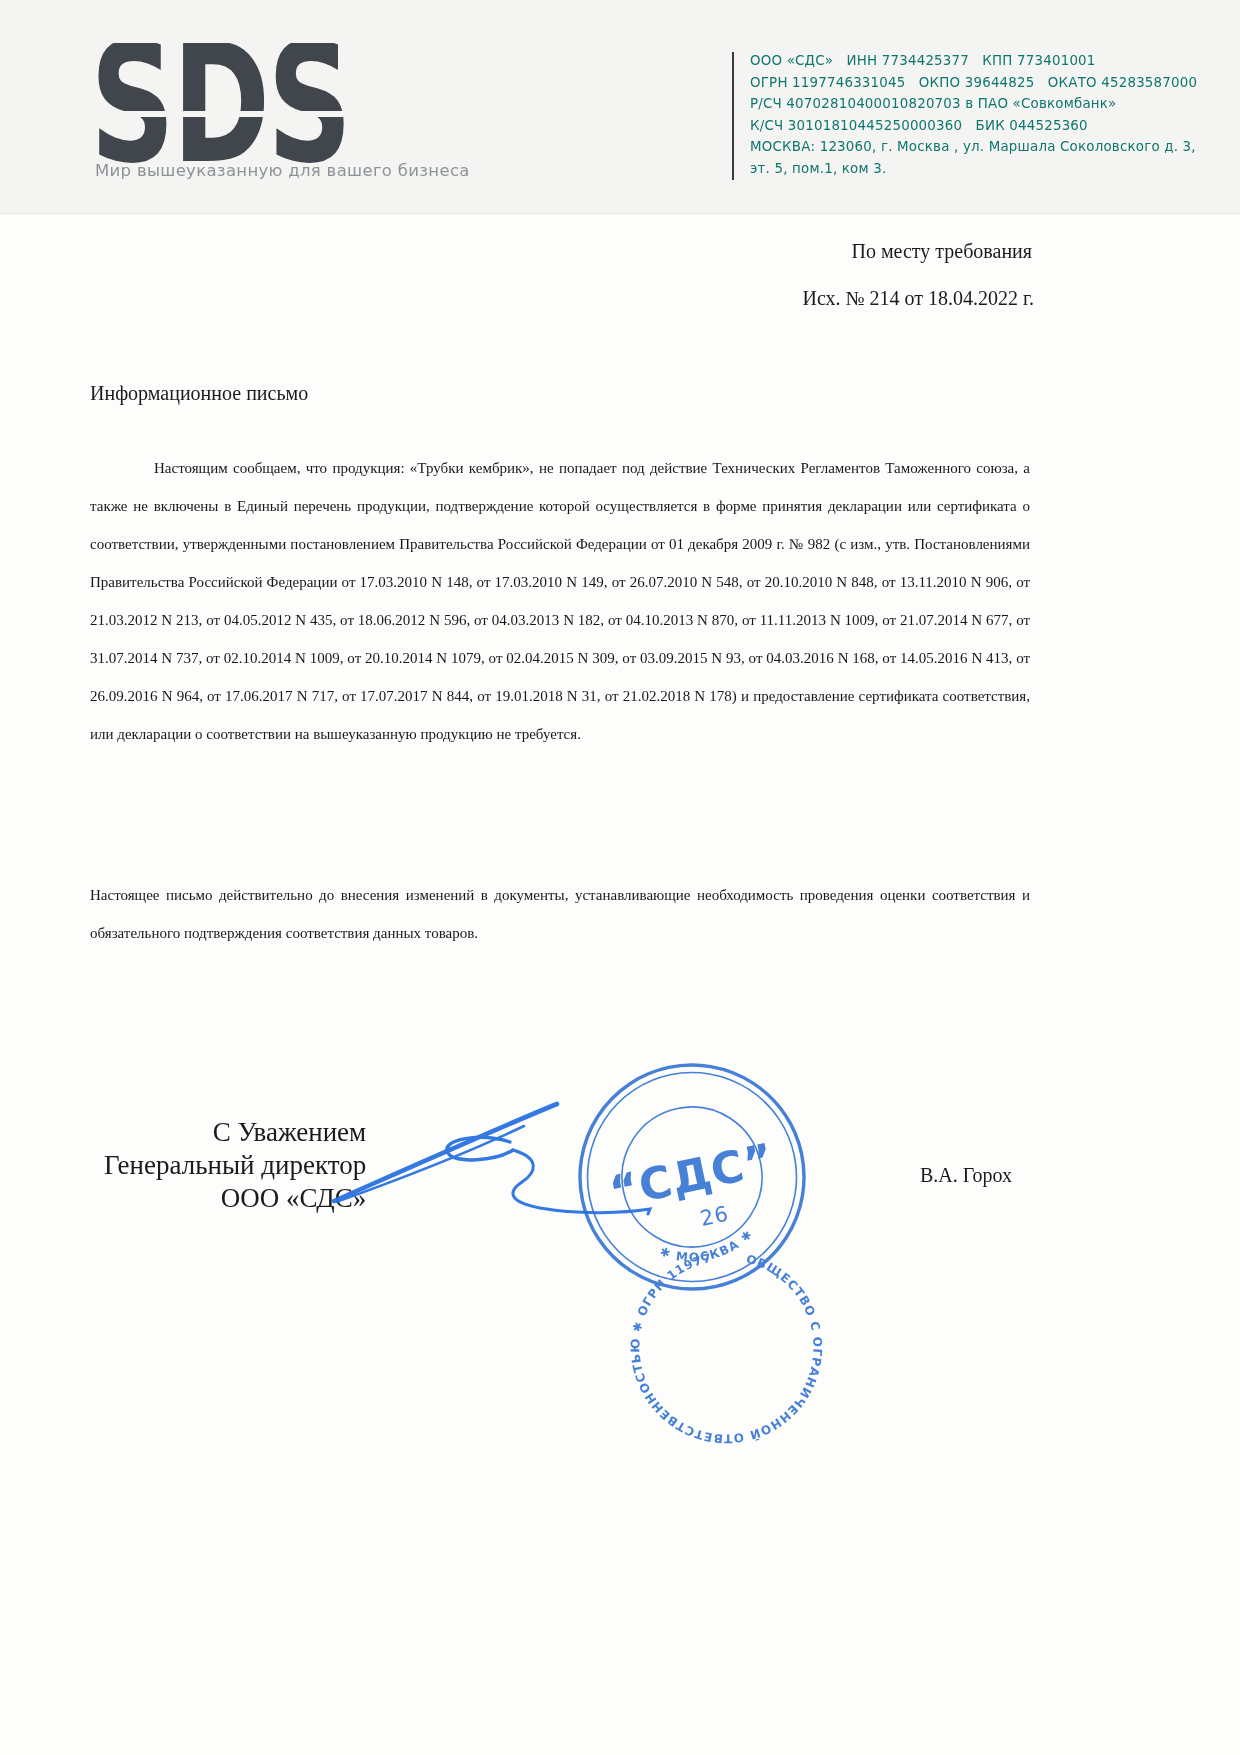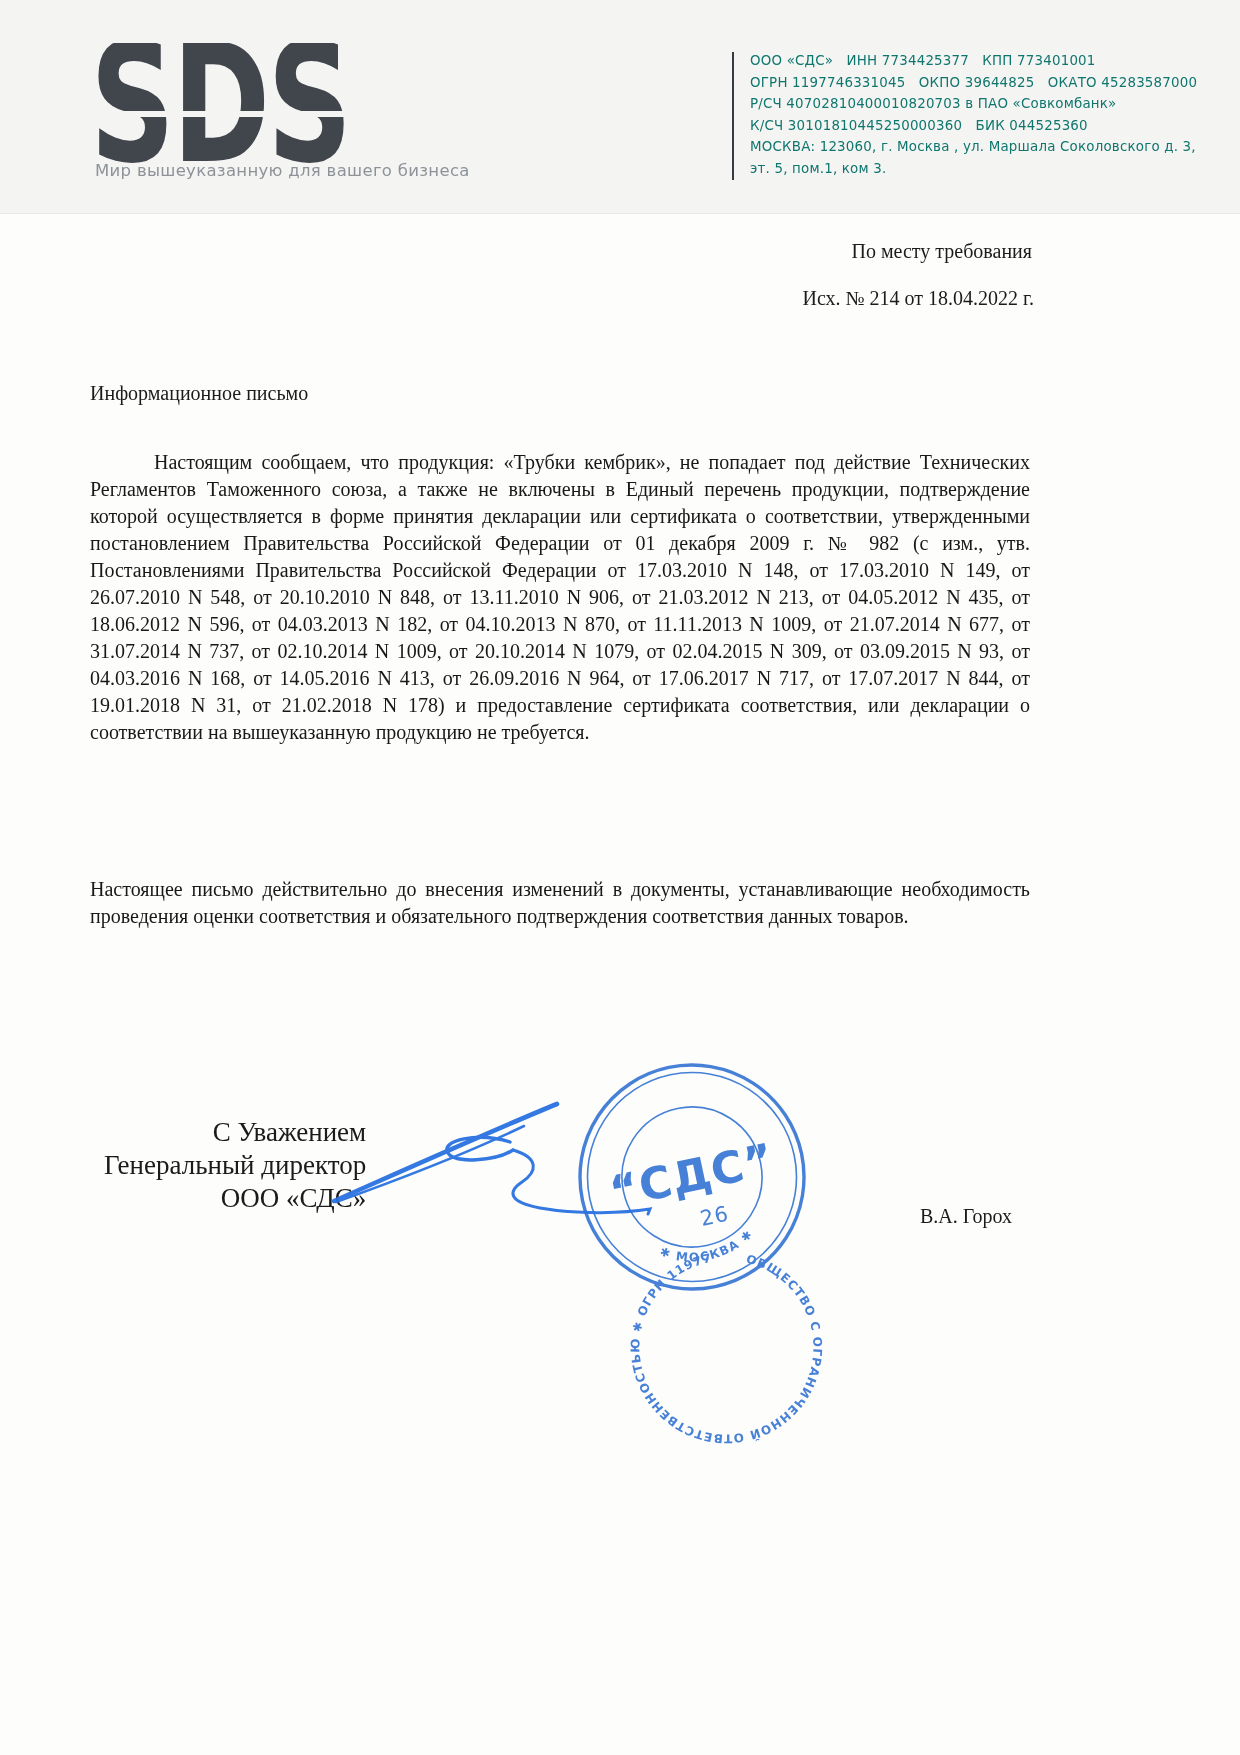--- a/index.html
+++ b/index.html
@@ -43,34 +43,33 @@
     position:absolute;right:206px;top:287px;
     font-size:20px;
   }
   
   .doc-title{
     position:absolute;left:90px;top:382px;width:940px;
     font-size:20px;
   }
   .para{
     position:absolute;left:90px;width:940px;
-    font-size:20px;line-height:27px;
+    font-size:15px;line-height:38px;
     text-align:justify;color:#181818;
   }
   .para-1{top:449px;text-indent:64px;}
   .para-2{top:876px;}
   
   .sig-block{
     position:absolute;left:104px;top:1116px;
     font-size:27px;line-height:33px;text-align:right;
   }
   .sig-name{
     position:absolute;left:920px;top:1164px;
     font-size:20px;
-    margin-top:41px;
   }
   .overlay-svg{
     position:absolute;left:0;top:0;width:1240px;height:1755px;
     pointer-events:none;
   }
   .stamp-ring-text{
     font-family:"DejaVu Sans", sans-serif;
     font-size:12px;letter-spacing:.9px;font-weight:bold;
   }
   .stamp-city-text{

